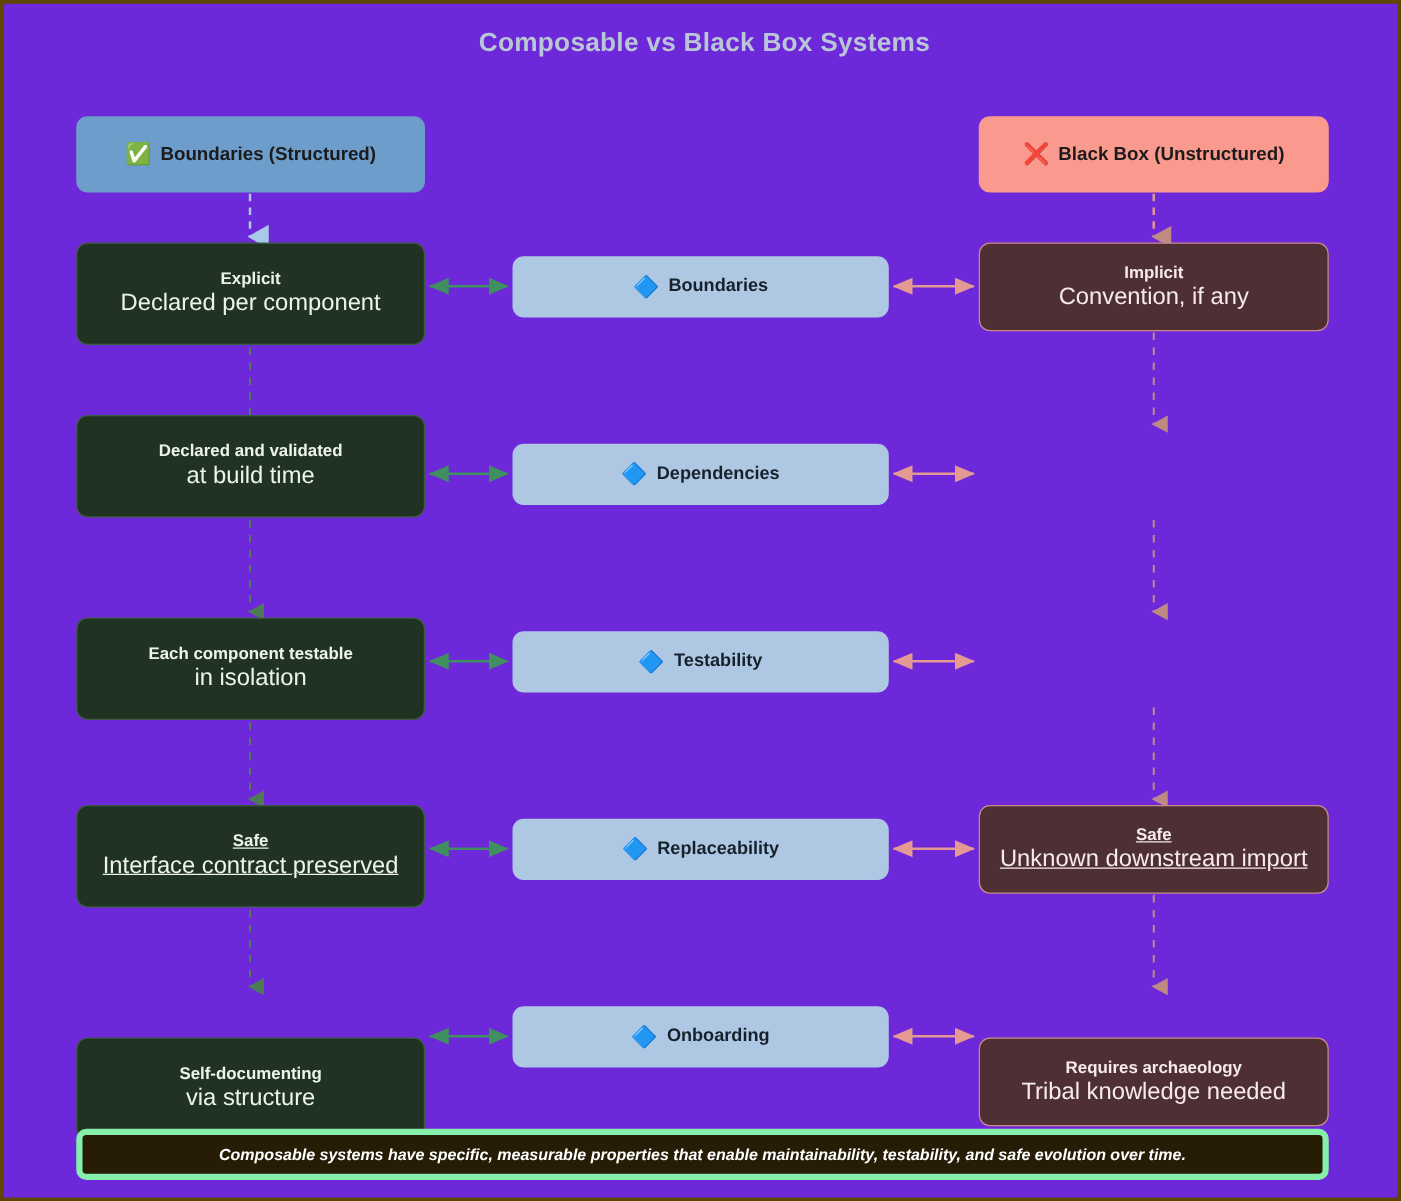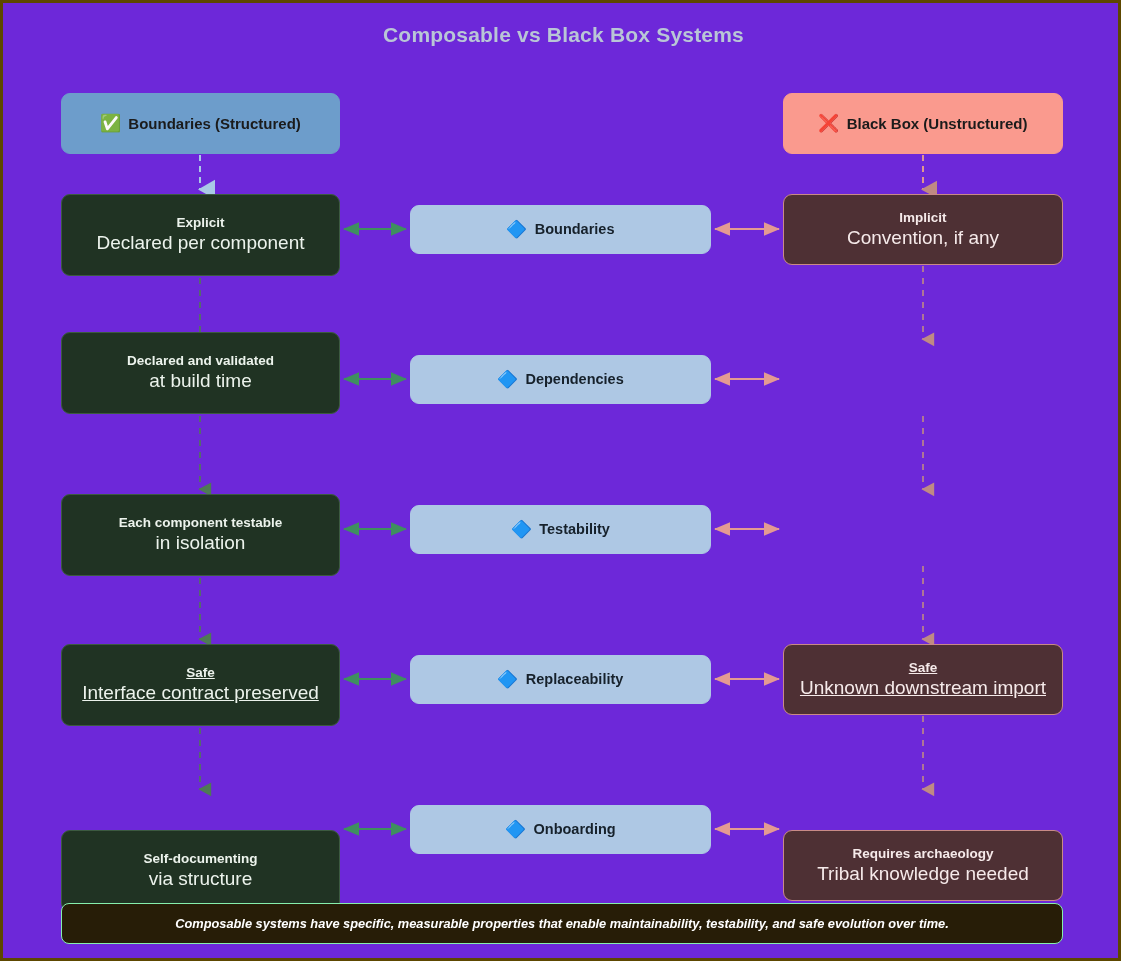--- a/index.html
+++ b/index.html
@@ -153,21 +153,21 @@
 
   
   #footer-note {
     position: absolute;
     left: 58px;
     top: 900px;
     width: 1002px;
     height: 41px;
     box-sizing: border-box;
     background: #271d07;
-    border: 1px solid #86efac;
+    border: 5px solid #86efac;
     border-radius: 8px;
     display: flex;
     align-items: center;
     justify-content: center;
     color: #ffffff;
     font-size: 12.8px;
     font-weight: bold;
     font-style: italic;
     text-align: center;
     padding: 0 14px;

